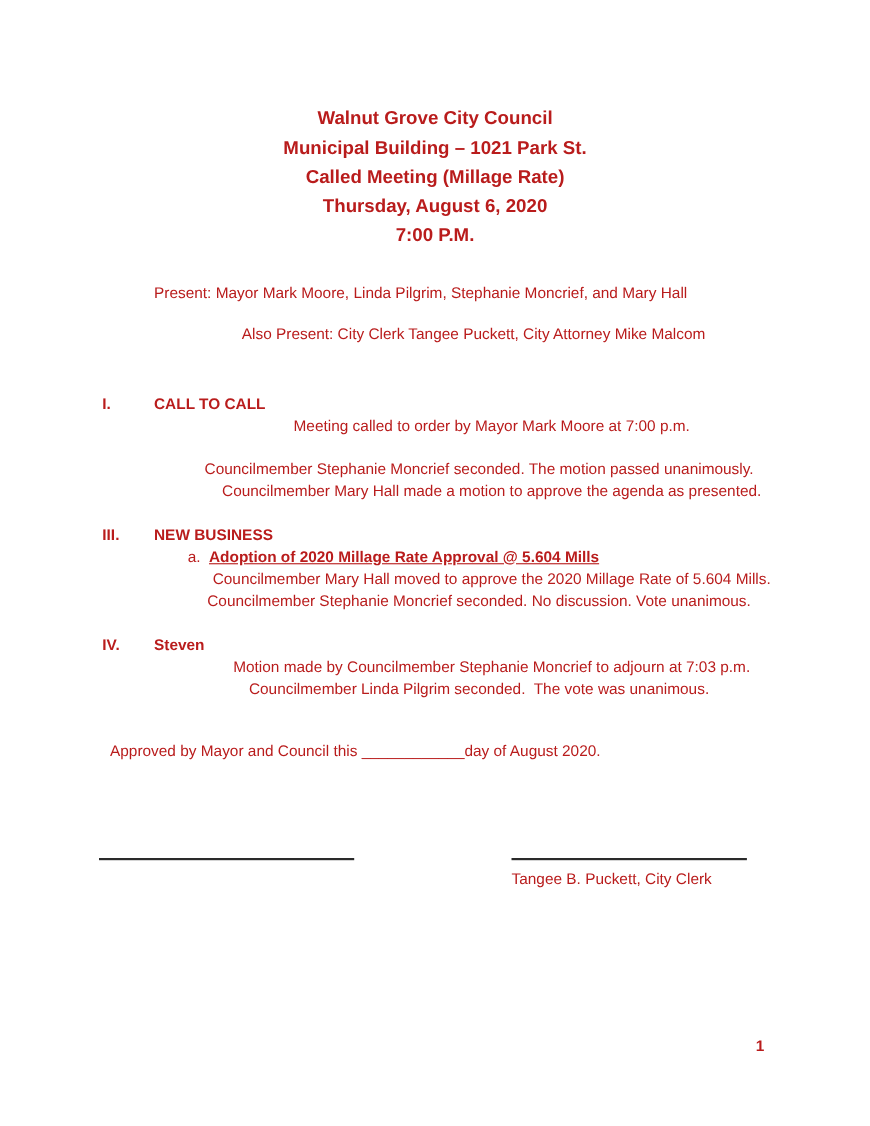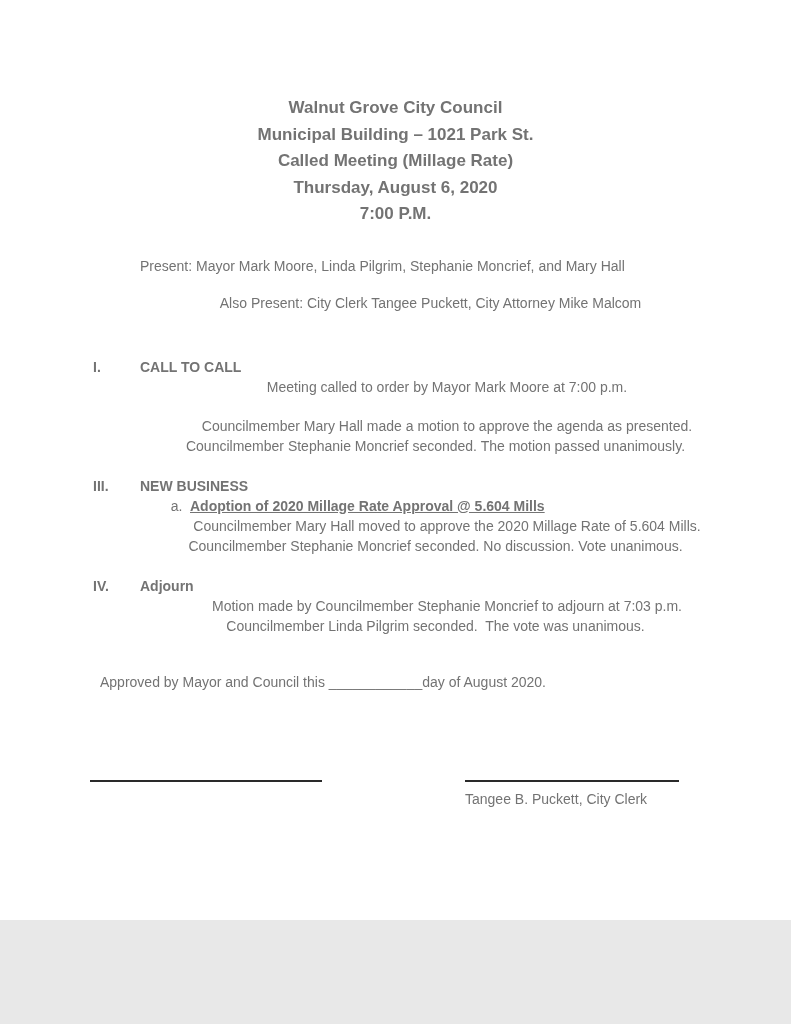--- a/index.html
+++ b/index.html
@@ -3,26 +3,26 @@
 <meta charset="utf-8">
 <style>
   html, body {
     margin: 0;
     padding: 0;
     background: #e8e8e8;
   }
   .page {
     position: relative;
     width: 791px;
-    height: 920px;
+    height: 1024px;
     margin: 0 auto;
     background: #ffffff;
     font-family: "Liberation Sans", sans-serif;
     font-size: 14px;
-    color: #737373;
+    color: #b91c1c;
     overflow: hidden;
     box-sizing: border-box;
   }
   .title-block {
     margin-top: 95px;
     text-align: center;
     font-weight: bold;
     font-size: 17px;
     line-height: 26.5px;
   }
@@ -134,22 +134,22 @@
         <span class="numeral">I.</span>
         <span class="heading">CALL TO CALL</span>
       </div>
       <div class="body-lines">
         <div class="body-line first">Meeting called to order by Mayor Mark Moore at 7:00 p.m.</div>
       </div>
     </div>
 
     <div class="section section-2">
       <div class="body-lines">
+        <div class="body-line">Councilmember Stephanie Moncrief seconded. The motion passed unanimously.</div>
         <div class="body-line first">Councilmember Mary Hall made a motion to approve the agenda as presented.</div>
-        <div class="body-line">Councilmember Stephanie Moncrief seconded. The motion passed unanimously.</div>
       </div>
     </div>
 
     <div class="section">
       <div class="section-head">
         <span class="numeral">III.</span>
         <span class="heading">NEW BUSINESS</span>
       </div>
       <div class="body-lines">
         <div class="subitem">
@@ -157,21 +157,21 @@
           <span class="subitem-text">Adoption of 2020 Millage Rate Approval @ 5.604 Mills</span>
         </div>
         <div class="body-line first">Councilmember Mary Hall moved to approve the 2020 Millage Rate of 5.604 Mills.</div>
         <div class="body-line">Councilmember Stephanie Moncrief seconded. No discussion. Vote unanimous.</div>
       </div>
     </div>
 
     <div class="section">
       <div class="section-head">
         <span class="numeral">IV.</span>
-        <span class="heading">Adjourn</span>
+        <span class="heading">Steven</span>
       </div>
       <div class="body-lines">
         <div class="body-line first">Motion made by Councilmember Stephanie Moncrief to adjourn at 7:03 p.m.</div>
         <div class="body-line">Councilmember Linda Pilgrim seconded.  The vote was unanimous.</div>
       </div>
     </div>
 
   </div>
 
   <div class="approval-line">Approved by Mayor and Council this ____________day of August 2020.</div>

